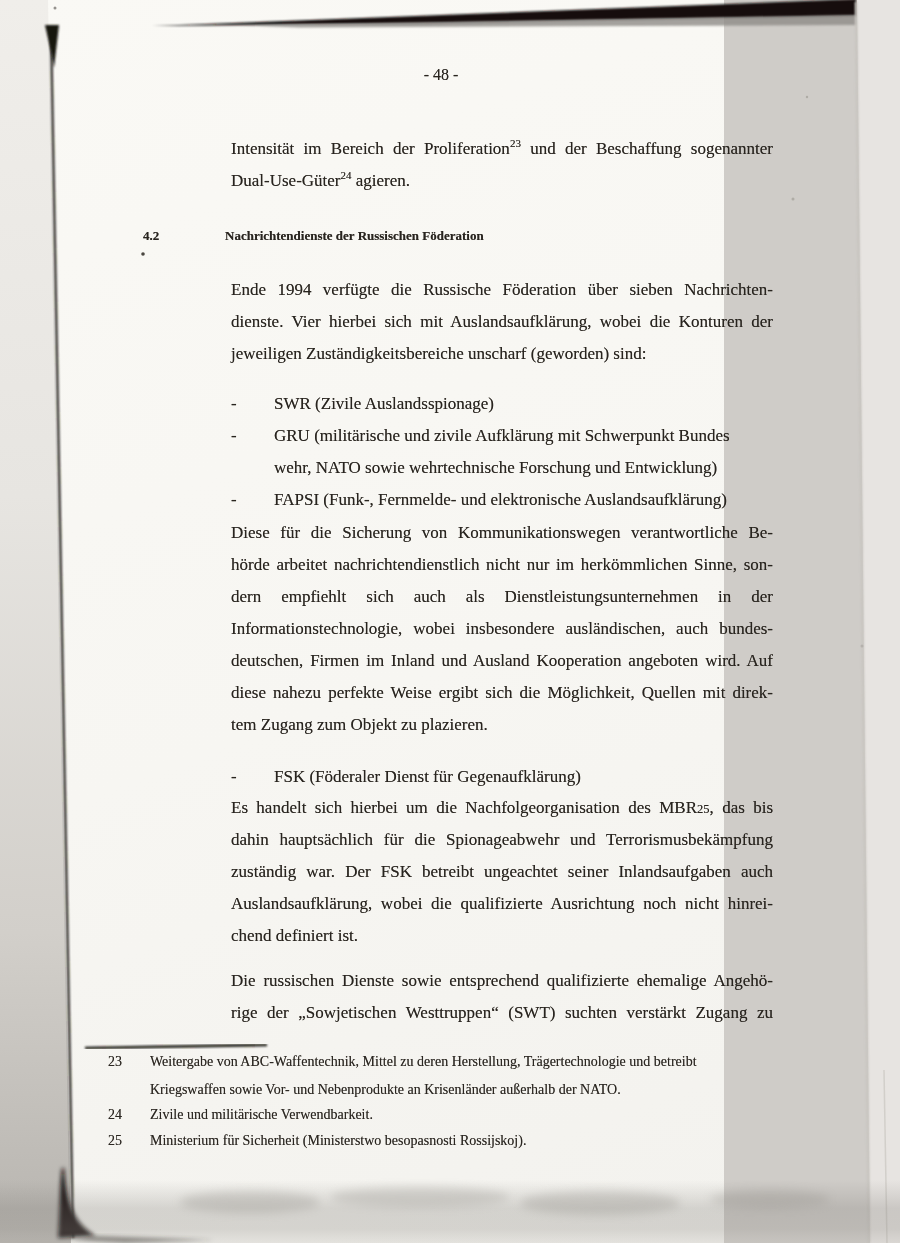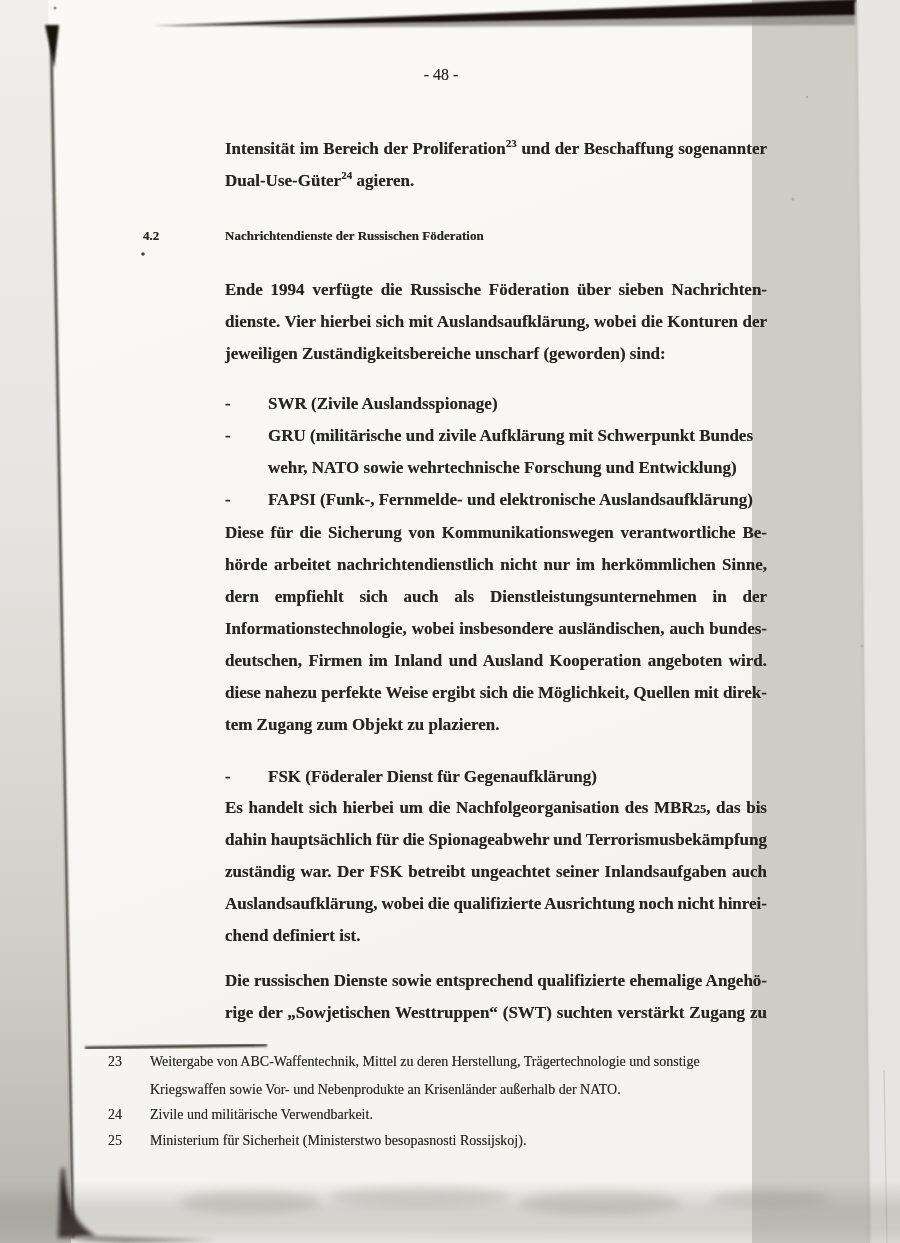--- a/index.html
+++ b/index.html
@@ -1,27 +1,27 @@
 <!DOCTYPE html>
 <html><head>
 <meta charset="utf-8">
 <style>
   html,body{margin:0;padding:0;width:900px;height:1243px;overflow:hidden;
     font-family:"Liberation Serif","DejaVu Serif",serif;background:#cfccc8;}
-  .scan{position:relative;width:724px;height:1243px;background:#f7f6f2;padding-left:28px;}
+  .scan{position:relative;width:724px;height:1243px;background:#f7f6f2;}
   .paper{position:absolute;inset:0;
     background:linear-gradient(160deg,#faf9f5 0%,#f7f6f2 55%,#f3f2ee 100%);}
   .textlayer{position:absolute;inset:0;z-index:2;color:#28241f;
     text-shadow:0 0 .5px rgba(45,40,33,.55);}
   .artifacts{position:absolute;inset:0;z-index:5;pointer-events:none;}
 
   .pagenum{position:absolute;top:64px;left:0;width:882px;text-align:center;
     font-size:16px;line-height:22px;}
 
-  .block{position:absolute;left:225px;width:542px;font-weight:bold;}
+  .block{position:absolute;left:231px;width:542px;}
   .line{height:32px;line-height:32px;font-size:17px;white-space:nowrap;}
   .jline{height:32px;line-height:32px;font-size:17px;white-space:normal;
     overflow:hidden;text-align:justify;text-align-last:justify;
     -moz-text-align-last:justify;word-spacing:-0.5px;}
 
   .heading{position:absolute;top:220px;left:0;width:900px;height:32px;
     line-height:32px;font-size:13px;font-weight:bold;}
   .heading .num{position:absolute;left:143px;}
   .heading .ttl{position:absolute;left:225px;}
 
@@ -105,21 +105,21 @@
     </div>
 
     <div class="block" style="top:965px">
       <div class="jline">Die russischen Dienste sowie entsprechend qualifizierte ehemalige Angehö-</div>
       <div class="jline">rige der „Sowjetischen Westtruppen“ (SWT) suchten verstärkt Zugang zu</div>
     </div>
 
     <div class="footnotes">
       <div class="fn" style="top:1048px">
         <span class="fnum">23</span>
-        <div class="fline">Weitergabe von ABC-Waffentechnik, Mittel zu deren Herstellung, Trägertechnologie und sonstige</div>
+        <div class="fline">Weitergabe von ABC-Waffentechnik, Mittel zu deren Herstellung, Trägertechnologie und betreibt</div>
         <div class="fline">Kriegswaffen sowie Vor- und Nebenprodukte an Krisenländer außerhalb der NATO.</div>
       </div>
       <div class="fn" style="top:1101px">
         <span class="fnum">24</span>
         <div class="fline">Zivile und militärische Verwendbarkeit.</div>
       </div>
       <div class="fn" style="top:1127px">
         <span class="fnum">25</span>
         <div class="fline">Ministerium für Sicherheit (Ministerstwo besopasnosti Rossijskoj).</div>
       </div>

